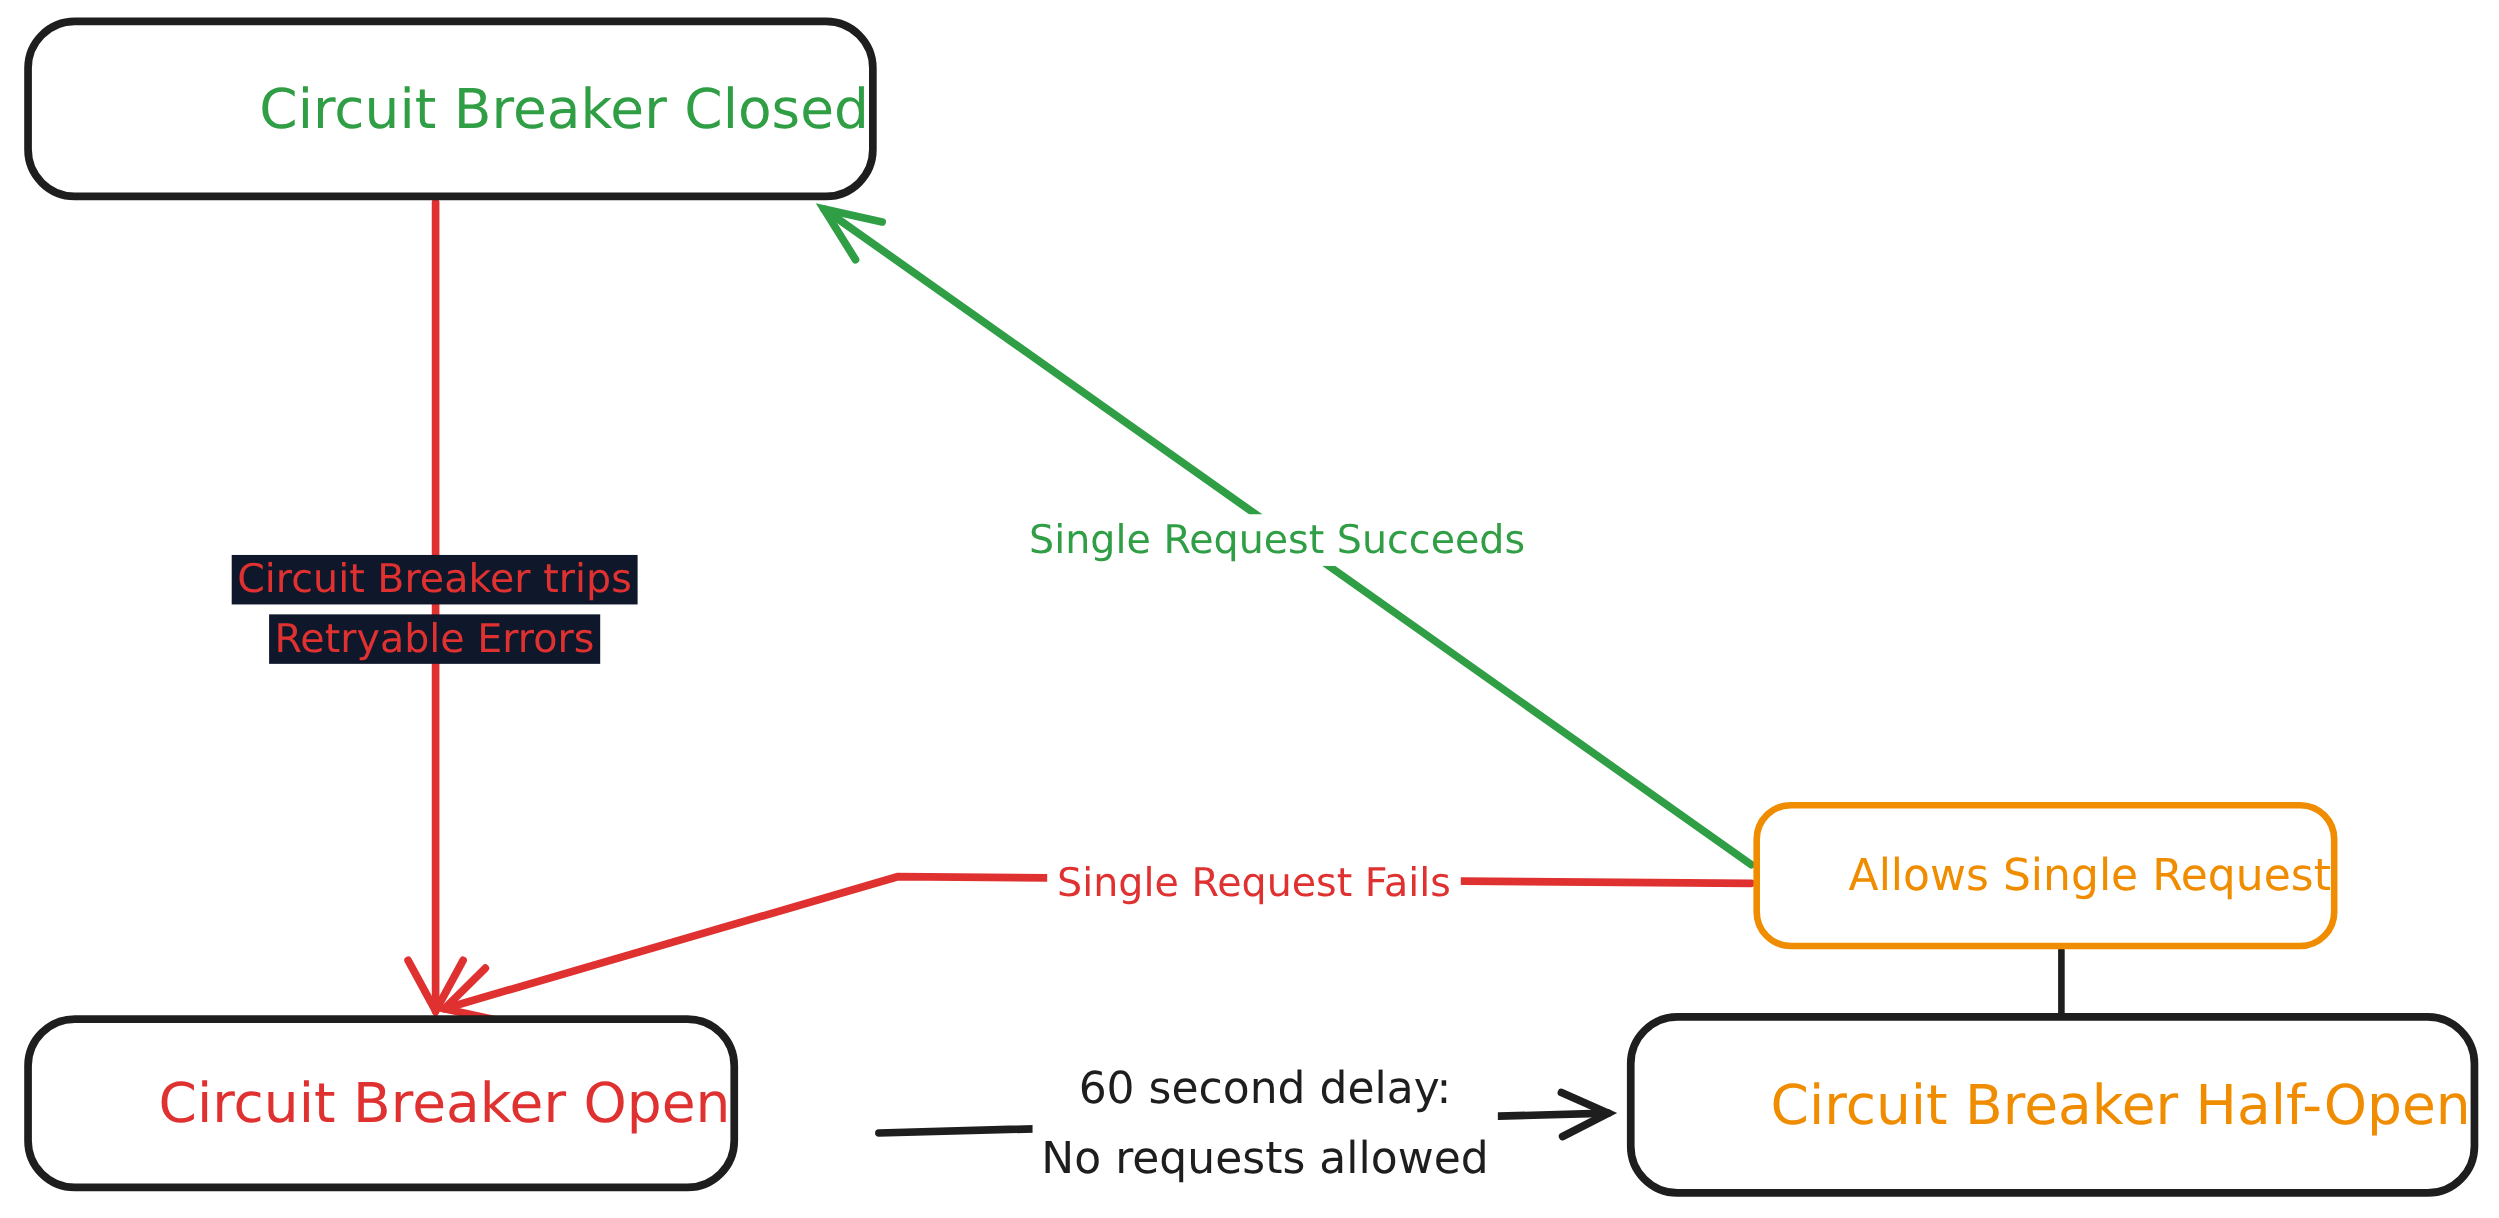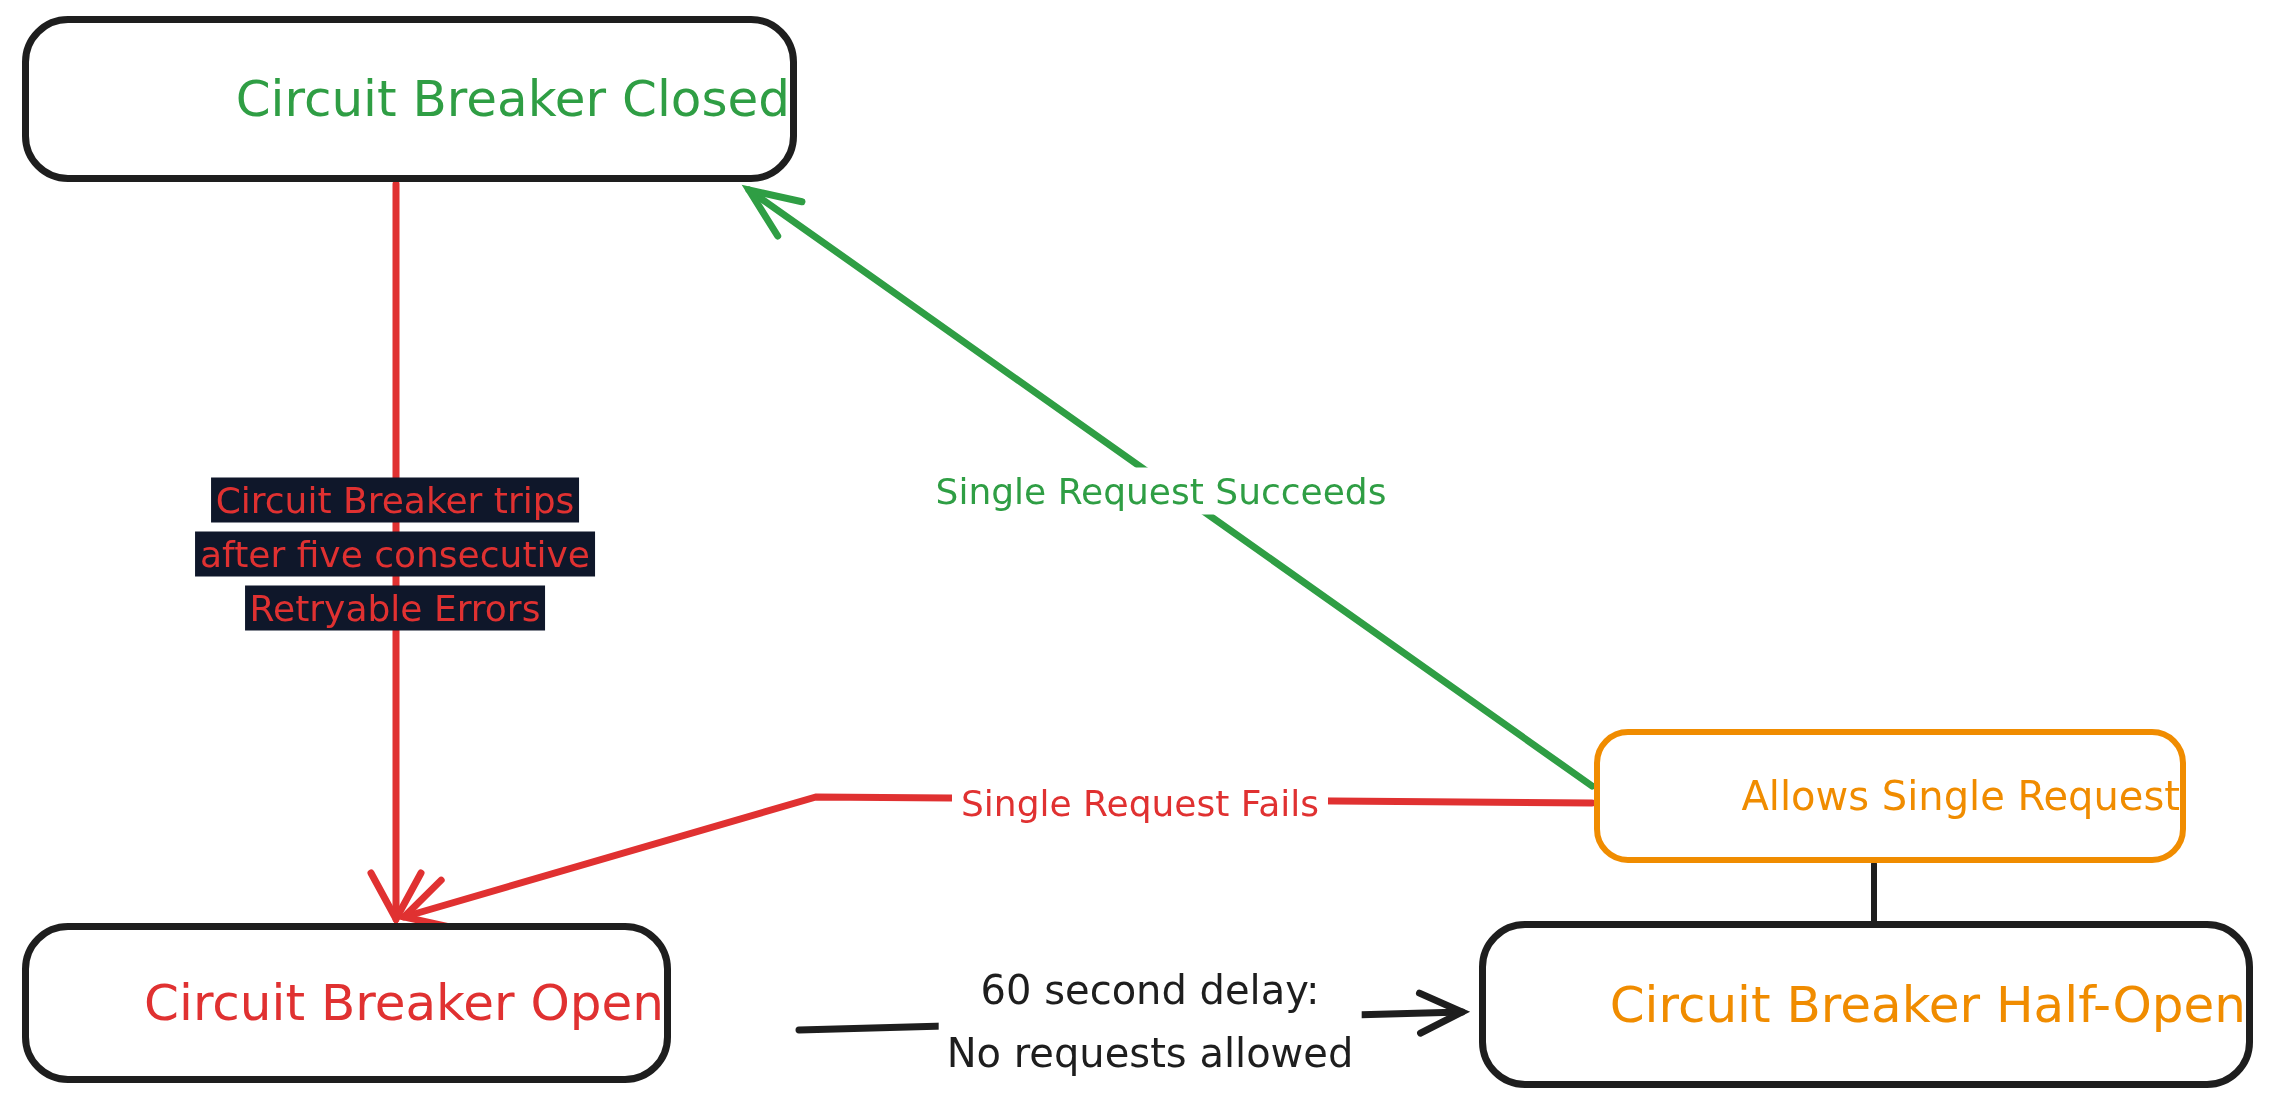--- a/index.html
+++ b/index.html
@@ -29,21 +29,21 @@
   }
   .node-main {
     border: 7px solid var(--c-black, #1e1e1e);
     border-radius: 46px;
     font-size: 50px;
   }
   #node-closed   { left: 22px;   top: 16px;  width: 775px; height: 166px; color: var(--c-green, #2f9e44); }
   #node-open     { left: 22px;   top: 923px; width: 649px; height: 160px; color: var(--c-red, #e03131); }
   #node-half     { left: 1479px; top: 921px; width: 774px; height: 167px; color: var(--c-orange, #f08c00); }
   #node-allows   {
-    left: 1594px; top: 729px; width: 592px; height: 134px;
+    left: 1594px; top: 729px; width: 531px; height: 134px;
     border: 6px solid var(--c-orange, #f08c00);
     border-radius: 34px;
     font-size: 40px;
     color: var(--c-orange, #f08c00);
   }
   .edge-label {
     position: absolute;
     transform: translate(-50%, -50%);
     white-space: nowrap;
     font-size: 36px;
@@ -103,21 +103,20 @@
 
     <path d="M 1592 786 L 749 190" fill="none" stroke-width="7" stroke-linecap="round" style="stroke: var(--c-green, #2f9e44);" marker-end="url(#ah-green)"></path>
 
     <path d="M 799 1030 L 1462 1012" fill="none" stroke-width="7" stroke-linecap="round" style="stroke: var(--c-black, #1e1e1e);" marker-end="url(#ah-black)"></path>
 
     <path d="M 1874 864 L 1874 922" fill="none" stroke-width="6" stroke-linecap="round" style="stroke: var(--c-black, #1e1e1e);"></path>
   </svg>
 
   <div class="edge-label" id="label-trip">
     <span>Circuit Breaker trips</span>
-    <span>after five consecutive</span>
     <span>Retryable Errors</span>
   </div>
 
   <div class="edge-label" id="label-succeed">Single Request Succeeds</div>
 
   <div class="edge-label" id="label-fail">Single Request Fails</div>
 
   <div class="edge-label" id="label-delay">
     <div>60 second delay:</div>
     <div>No requests allowed</div>

